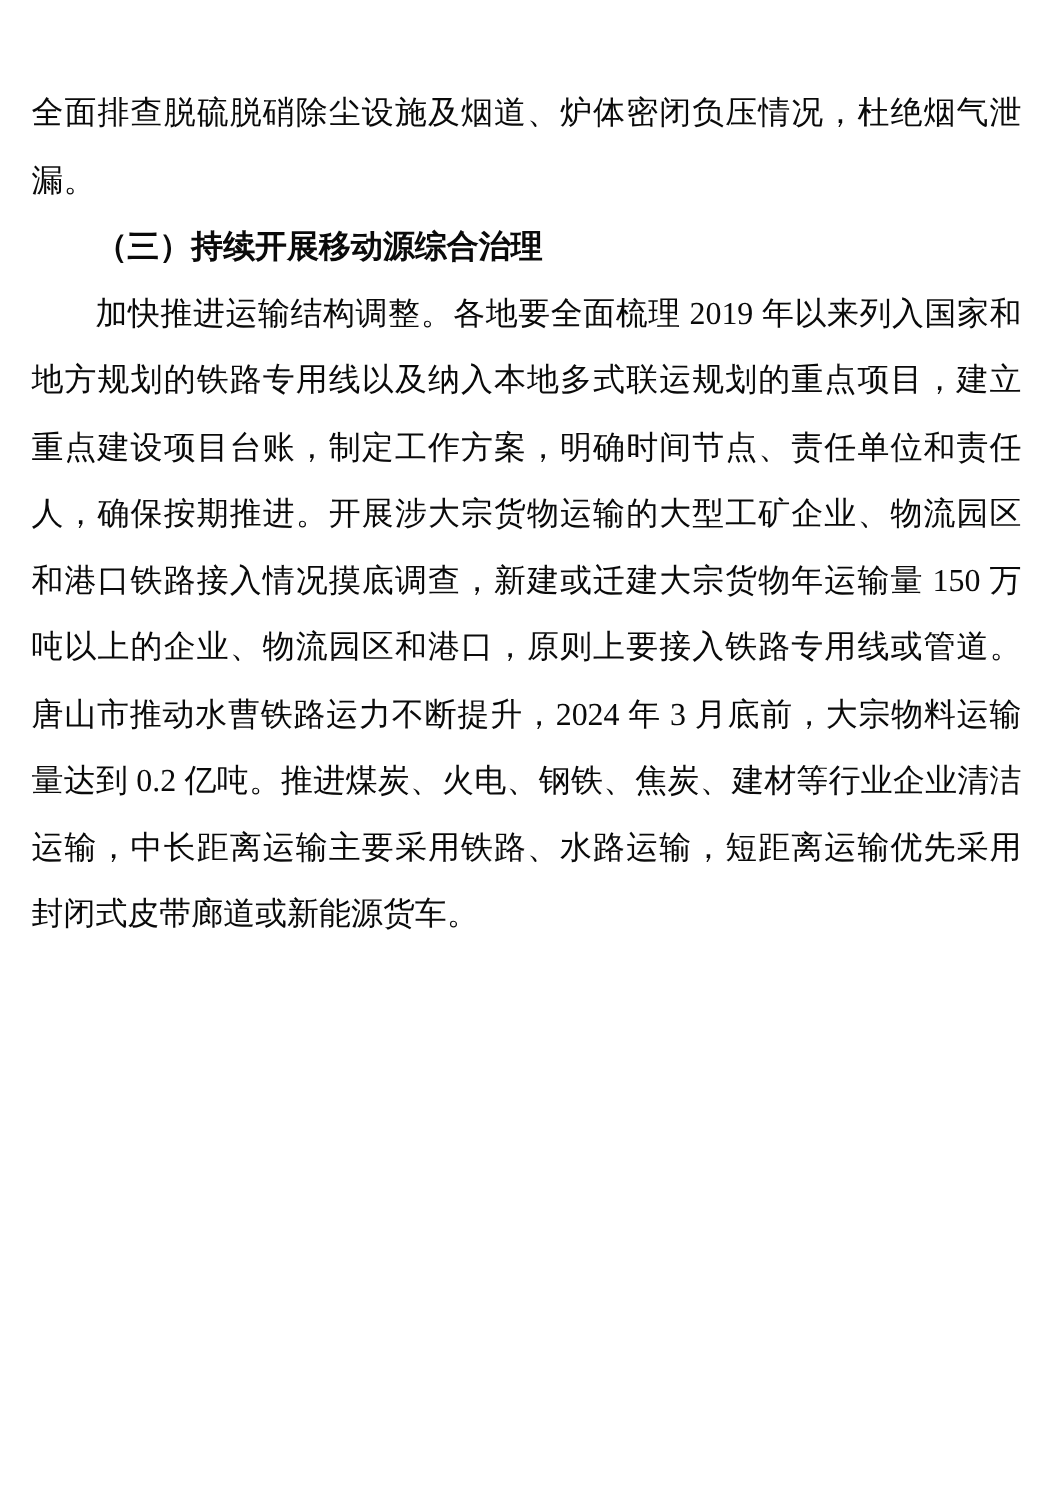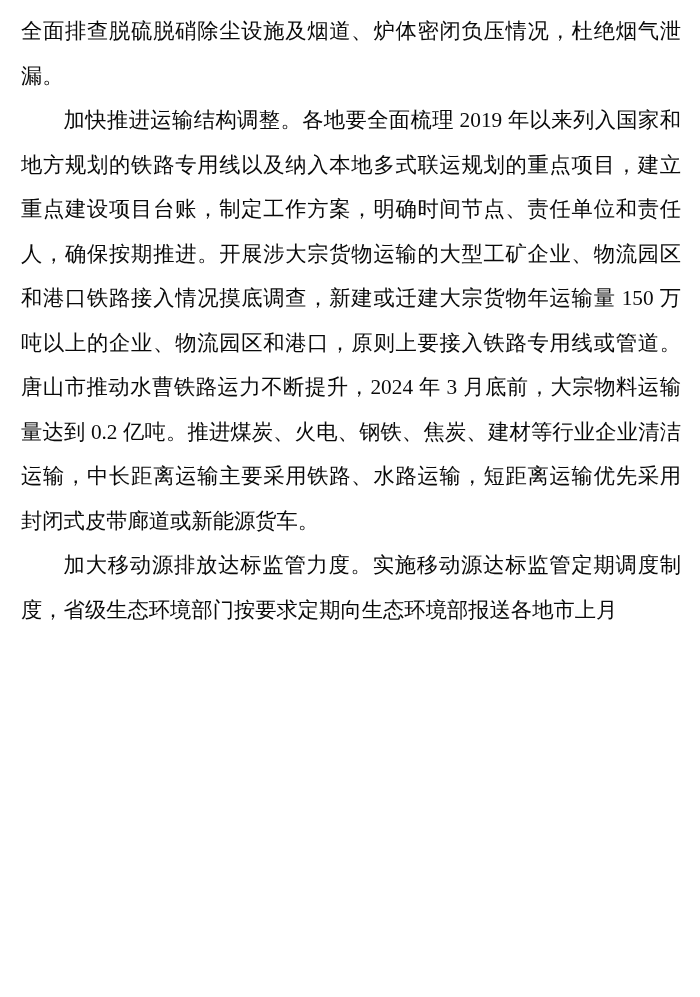--- a/index.html
+++ b/index.html
@@ -17,20 +17,21 @@
     width: 700px;
     height: 762px;
     padding: 9px 19px 0 21px;
     background: #ffffff;
     color: #0a0a0a;
     font-family: "Liberation Serif", "DejaVu Serif", serif;
     font-size: 21.3px;
     line-height: 44.5px;
     text-align: justify;
     overflow: hidden;
+    margin-top: 44px;
   }
   .para {
     margin: 0;
     padding: 0;
     text-indent: 2em;
     word-break: normal;
   }
   .para.no-indent {
     text-indent: 0;
   }
@@ -41,19 +42,19 @@
     font-weight: normal;
   }
 </style>
 </head>
 <body>
 
 <div class="page">
 
   <p class="para no-indent">全面排查脱硫脱硝除尘设施及烟道、炉体密闭负压情况，杜绝烟气泄漏。</p>
 
+  <p class="para heading">（三）持续开展移动源综合治理</p>
 
   <p class="para"><span class="lead">加快推进运输结构调整。</span><span>各地要全面梳理 2019 年以来列入国家和地方规划的铁路专用线以及纳入本地多式联运规划的重点项目，建立重点建设项目台账，制定工作方案，明确时间节点、责任单位和责任人，确保按期推进。开展涉大宗货物运输的大型工矿企业、物流园区和港口铁路接入情况摸底调查，新建或迁建大宗货物年运输量 150 万吨以上的企业、物流园区和港口，原则上要接入铁路专用线或管道。唐山市推动水曹铁路运力不断提升，2024 年 3 月底前，大宗物料运输量达到 0.2 亿吨。推进煤炭、火电、钢铁、焦炭、建材等行业企业清洁运输，中长距离运输主要采用铁路、水路运输，短距离运输优先采用封闭式皮带廊道或新能源货车。</span></p>
 
 
-  <p class="para"><span class="lead">加大移动源排放达标监管力度。</span><span>实施移动源达标监管定期调度制度，省级生态环境部门按要求定期向生态环境部报送各地市上月</span></p>
 
 </div>
 
 </body></html>

